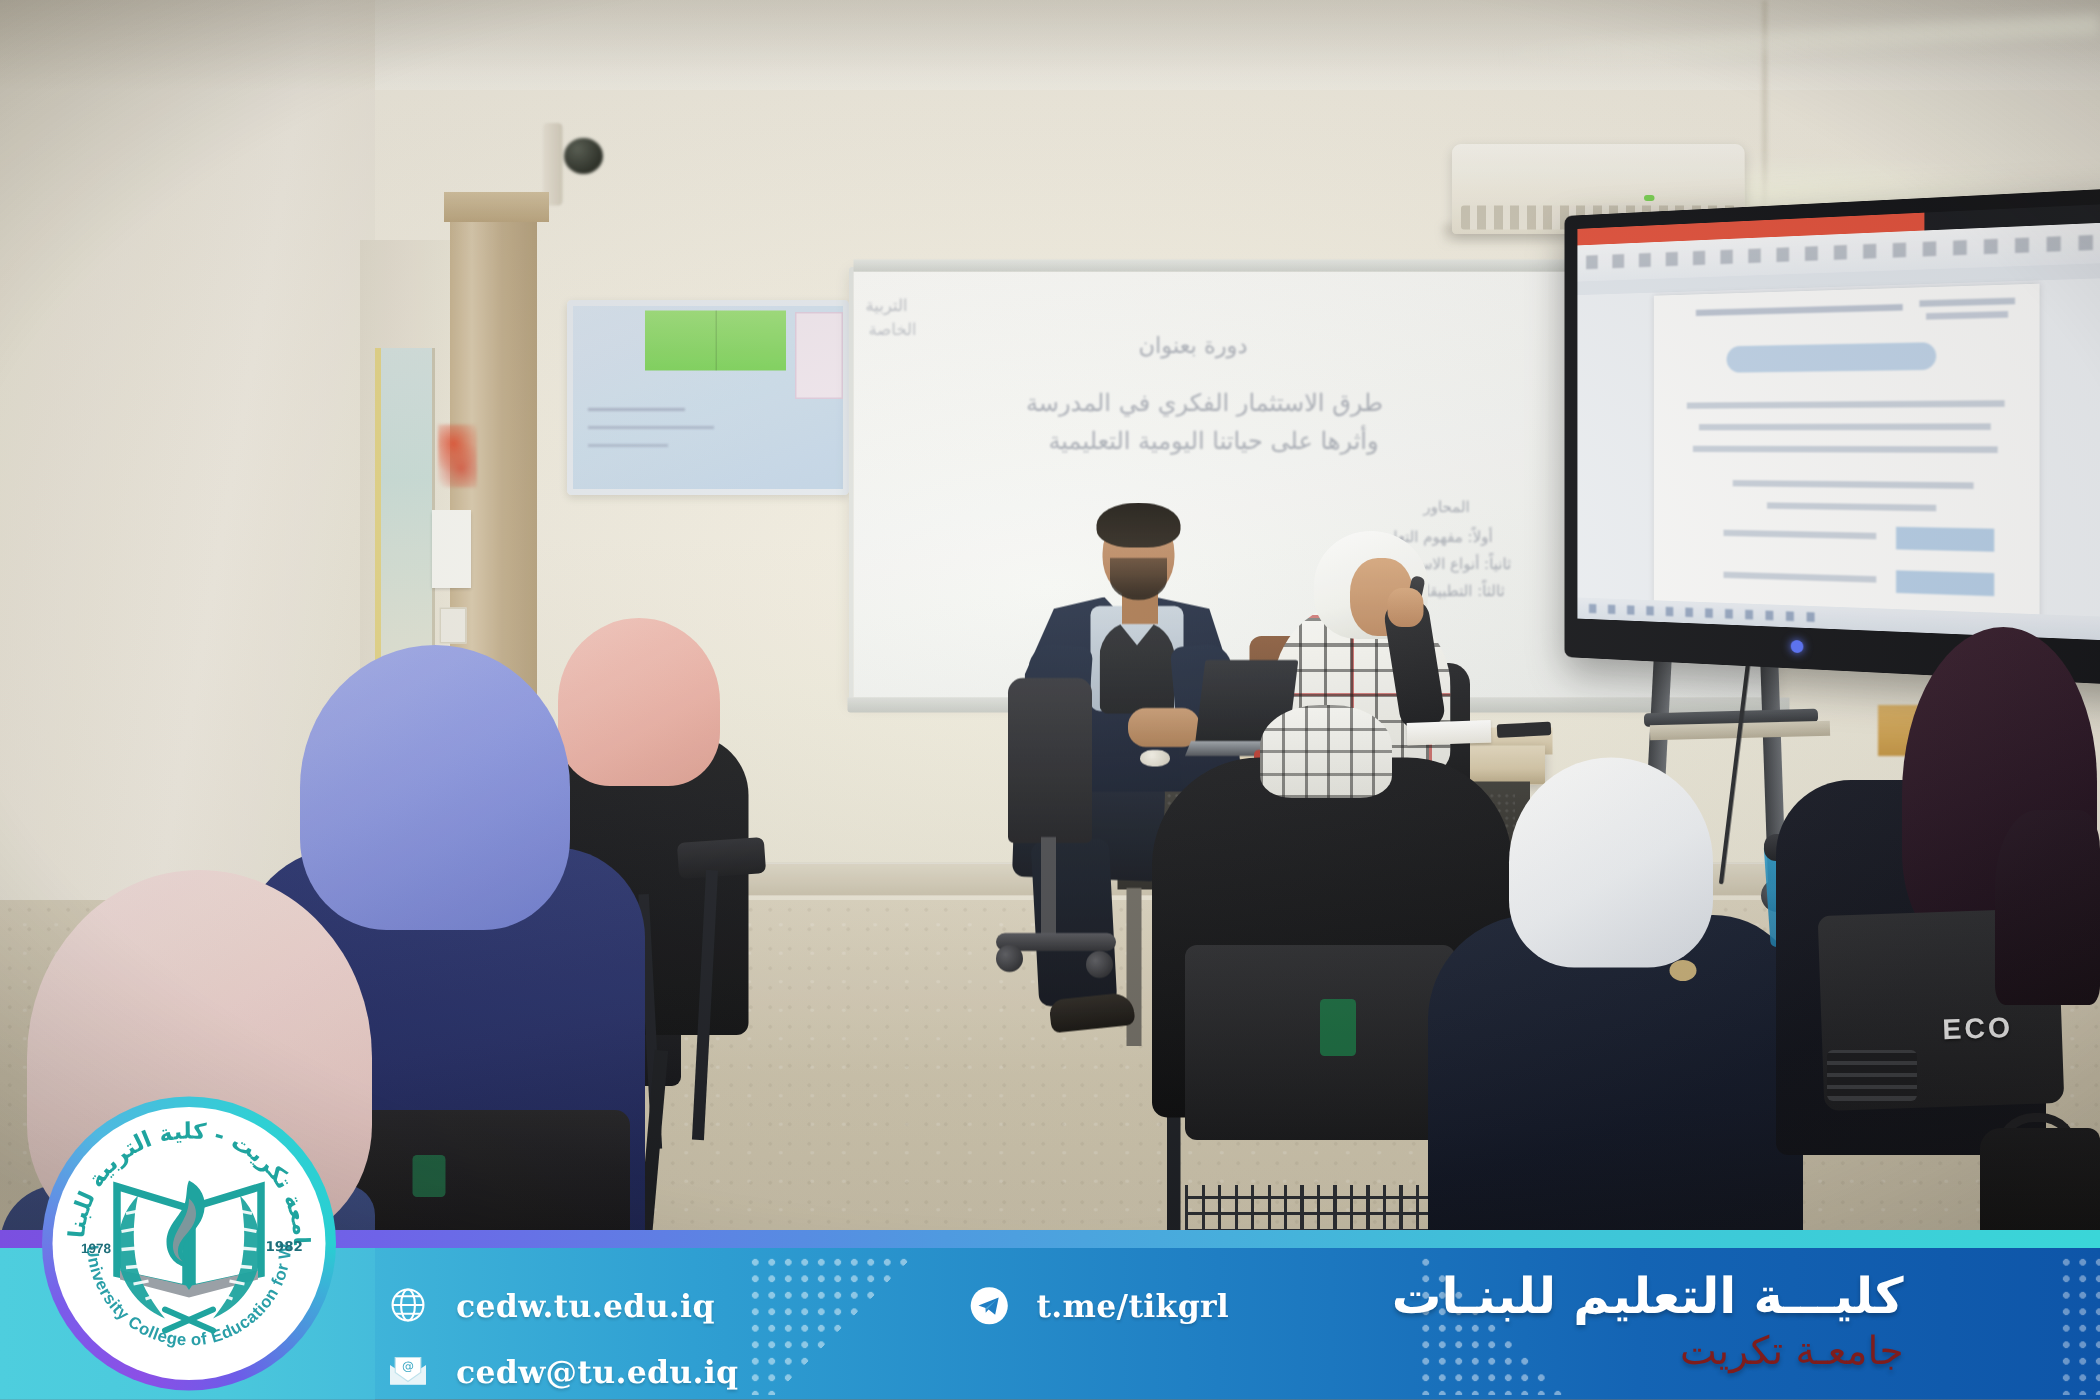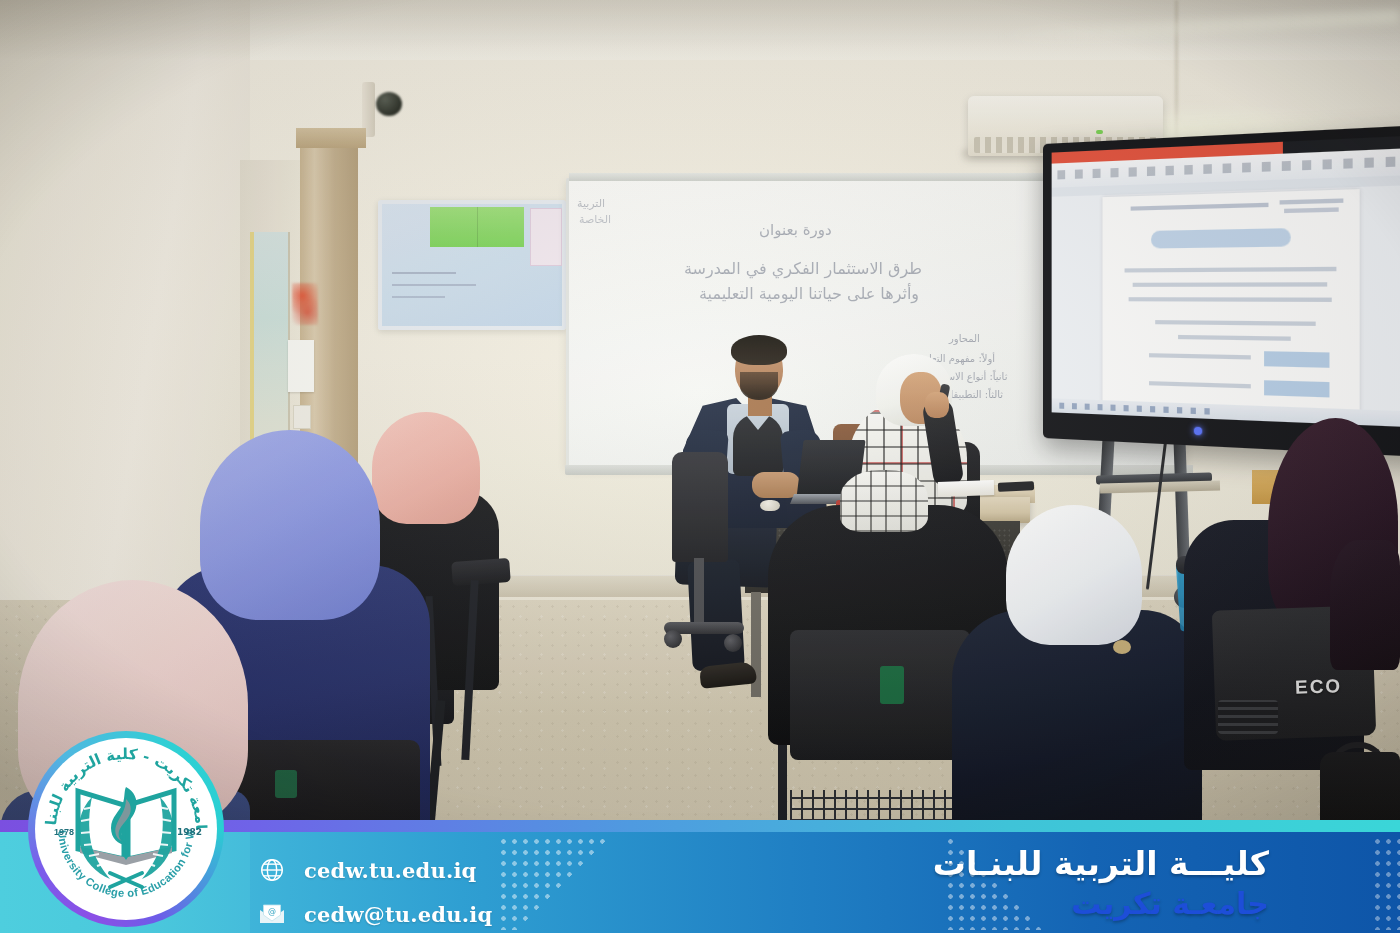--- a/index.html
+++ b/index.html
@@ -482,21 +482,21 @@
     text-shadow:0 1px 2px rgba(0,0,0,.18); white-space:nowrap;
   }
 
   .f-ar { position:absolute; right:55px; top:26px; text-align:right; direction:rtl; }
   .f-ar-1 {
     color:#ffffff; font-size:33px; font-weight:bold;
     font-family:"DejaVu Sans", sans-serif; letter-spacing:1px; line-height:1.1;
     text-shadow:0 2px 3px rgba(0,0,0,.25);
   }
   .f-ar-2 {
-    color:#1d4ed8; font-size:30px; font-weight:bold;
+    color:#7f1d1d; font-size:26px; font-weight:normal;
     font-family:"DejaVu Sans", sans-serif; letter-spacing:1px; line-height:1.2; margin-top:4px;
     text-shadow:0 2px 3px rgba(0,0,0,.25);
   }
 
   
   #logo { position:absolute; left:28px; bottom:6px; width:196px; height:196px; }
   .logo-ring-outer {
     position:absolute; inset:0; border-radius:50%;
     background:conic-gradient(from 200deg, #8b4fe6 0deg, #7a5cea 45deg, #4fb8e0 120deg, #2fd0d4 190deg, #29cfd2 250deg, #6d5ce8 320deg, #8b4fe6 360deg);
     padding:7px;
@@ -717,24 +717,34 @@
             <path d="M1 20 L1 7 L13 15 L25 7 L25 20 Z" fill="#e8f4f8"></path>
             <path d="M4.5 2 L21.5 2 L21.5 12 L13 18 L4.5 12 Z" fill="#ffffff" stroke="#bfe2ec" stroke-width="0.8"></path>
             <text x="13" y="10.5" font-size="8" font-family="DejaVu Sans, sans-serif" fill="#3aa7c4" text-anchor="middle">@</text>
           </svg>
         </span>
         <span class="f-text">cedw@tu.edu.iq</span>
       </div>
     </div>
 
     <div class="f-col f-col-2">
+      <div class="f-row">
+        <span class="f-icon">
+          <svg width="27" height="27" viewBox="0 0 24 24">
+            <circle cx="12" cy="12" r="11" fill="#ffffff"></circle>
+            <path d="M5.6 11.9 L17.6 7.1 L15.5 17.4 L11.6 14.2 L9.9 16.2 L9.8 13.3 Z" fill="#1f7ec3"></path>
+            <path d="M9.9 13.4 L16.4 8.5 L10.4 14.3 Z" fill="#4aa3d8"></path>
+          </svg>
+        </span>
+        <span class="f-text">t.me/tikgrl</span>
+      </div>
     </div>
 
     <div class="f-ar">
-      <div class="f-ar-1">كليـــة التربية للبنـات</div>
+      <div class="f-ar-1">كليـــة التعليم للبنـات</div>
       <div class="f-ar-2">جامعـة تكريت</div>
     </div>
   </div>
 
   <div id="logo">
     <div class="logo-ring-outer"></div>
     <div class="logo-ring-inner"></div>
 
     <svg class="logo-text-svg" viewBox="0 0 196 196">
       <defs>

